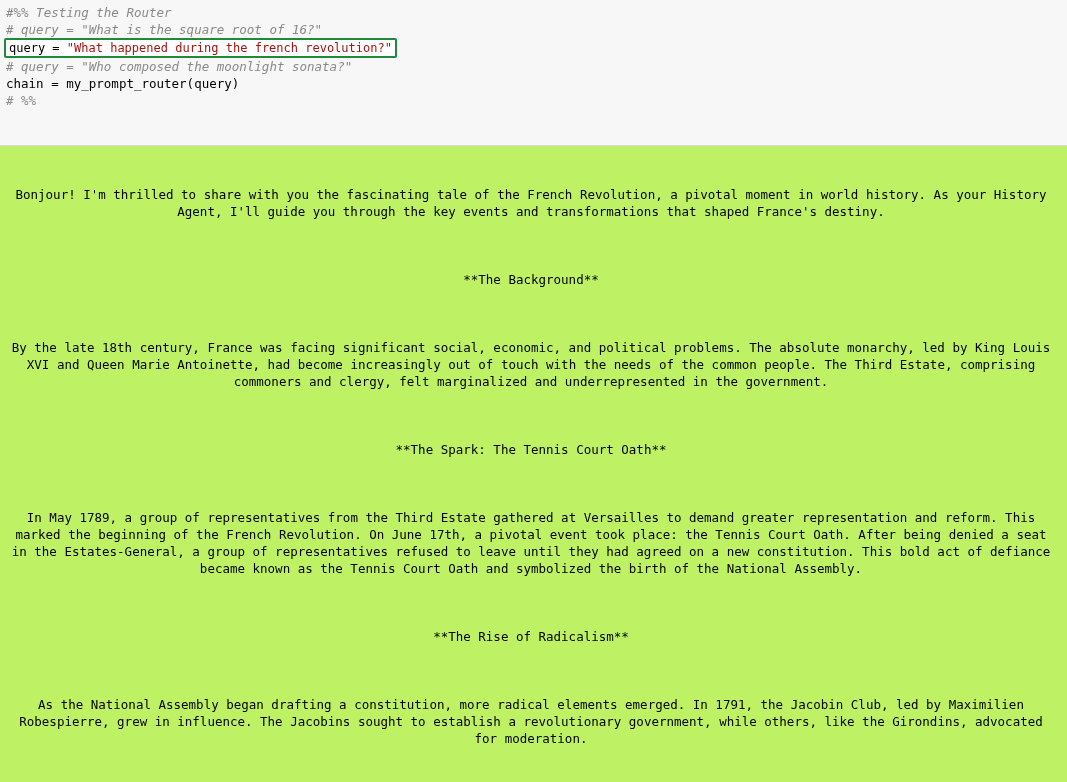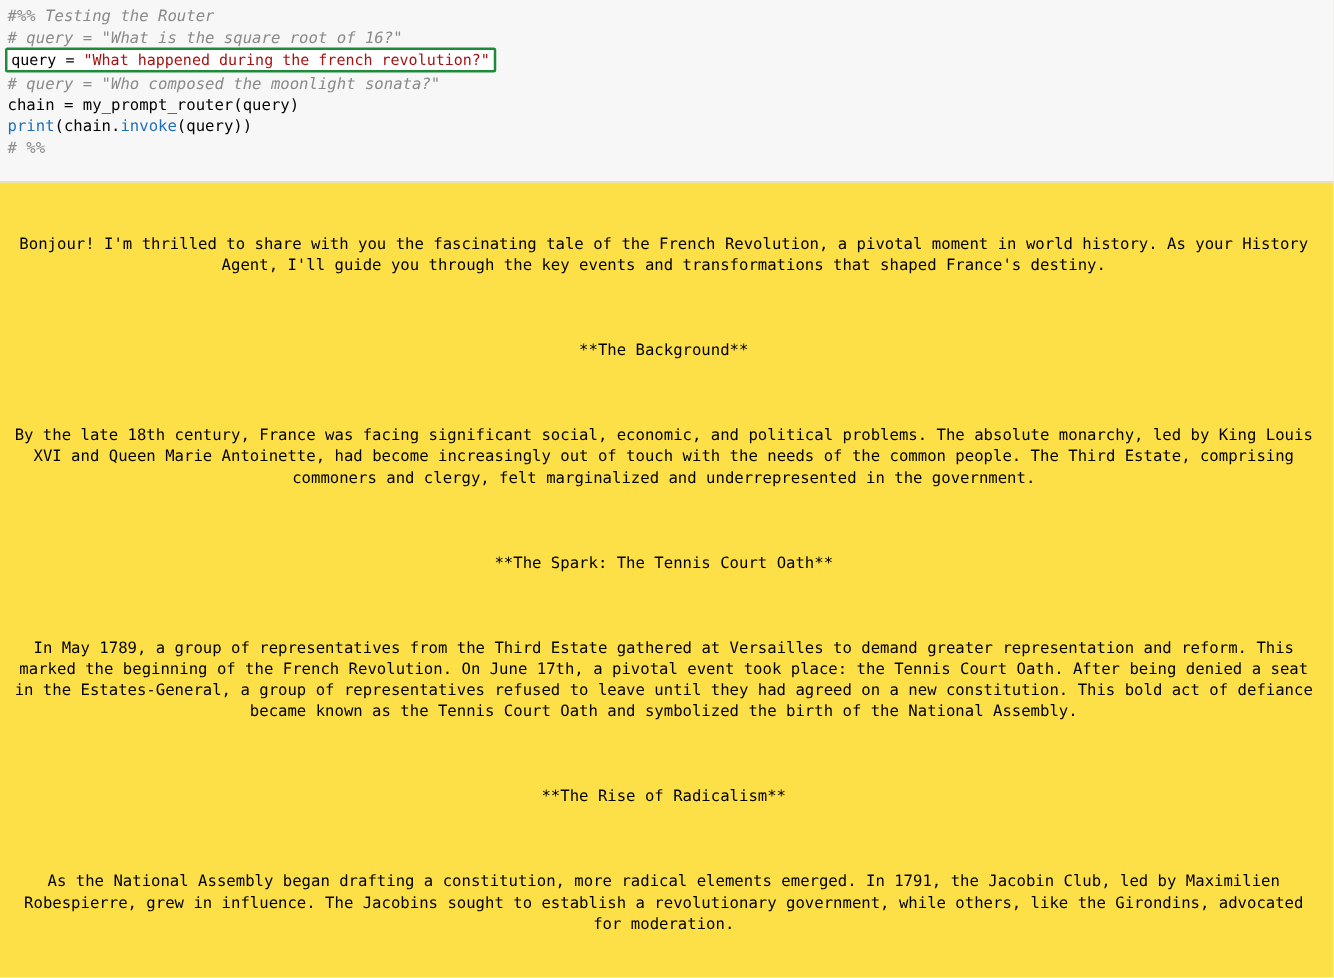--- a/index.html
+++ b/index.html
@@ -11,21 +11,21 @@
     width: 1067px;
     height: 782px;
     font-family: "DejaVu Sans Mono", monospace;
     font-size: 12px;
     overflow: hidden;
   }
   .page {
     position: relative;
     width: 1067px;
     height: 782px;
-    background: #fde047;
+    background: #bef264;
   }
   
   .code-cell {
     position: relative;
     margin: 0;
     padding: 4px 0 6px 0;
     background: #f7f7f7;
     border-bottom: 1px solid #d8d8d8;
     height: 146px;
     box-sizing: border-box;
@@ -93,21 +93,20 @@
 <div class="page">
 
   <div class="code-cell">
     <div class="code-line comment">#%% Testing the Router</div>
     <div class="code-line comment"># query = "What is the square root of 16?"</div>
     <div class="hl-wrap">
       <span class="highlight-row"><span class="code-txt kw-var">query</span><span class="code-txt"> = </span><span class="code-txt str">"What happened during the french revolution?"</span></span>
     </div>
     <div class="code-line comment"># query = "Who composed the moonlight sonata?"</div>
     <div class="code-line">chain = my_prompt_router(query)</div>
-    <div class="code-line"><span class="builtin">print</span><span>(chain.</span><span class="builtin">invoke</span><span>(query))</span></div>
     <div class="code-line blank"></div>
     <div class="code-line comment"># %%</div>
   </div>
 
   <div class="output">
     <div class="para">Bonjour! I'm thrilled to share with you the fascinating tale of the French Revolution, a pivotal moment in world history. As your History Agent, I'll guide you through the key events and transformations that shaped France's destiny.</div>
     <div class="para">**The Background**</div>
     <div class="para">By the late 18th century, France was facing significant social, economic, and political problems. The absolute monarchy, led by King Louis XVI and Queen Marie Antoinette, had become increasingly out of touch with the needs of the common people. The Third Estate, comprising commoners and clergy, felt marginalized and underrepresented in the government.</div>
     <div class="para">**The Spark: The Tennis Court Oath**</div>
     <div class="para">In May 1789, a group of representatives from the Third Estate gathered at Versailles to demand greater representation and reform. This marked the beginning of the French Revolution. On June 17th, a pivotal event took place: the Tennis Court Oath. After being denied a seat in the Estates-General, a group of representatives refused to leave until they had agreed on a new constitution. This bold act of defiance became known as the Tennis Court Oath and symbolized the birth of the National Assembly.</div>

